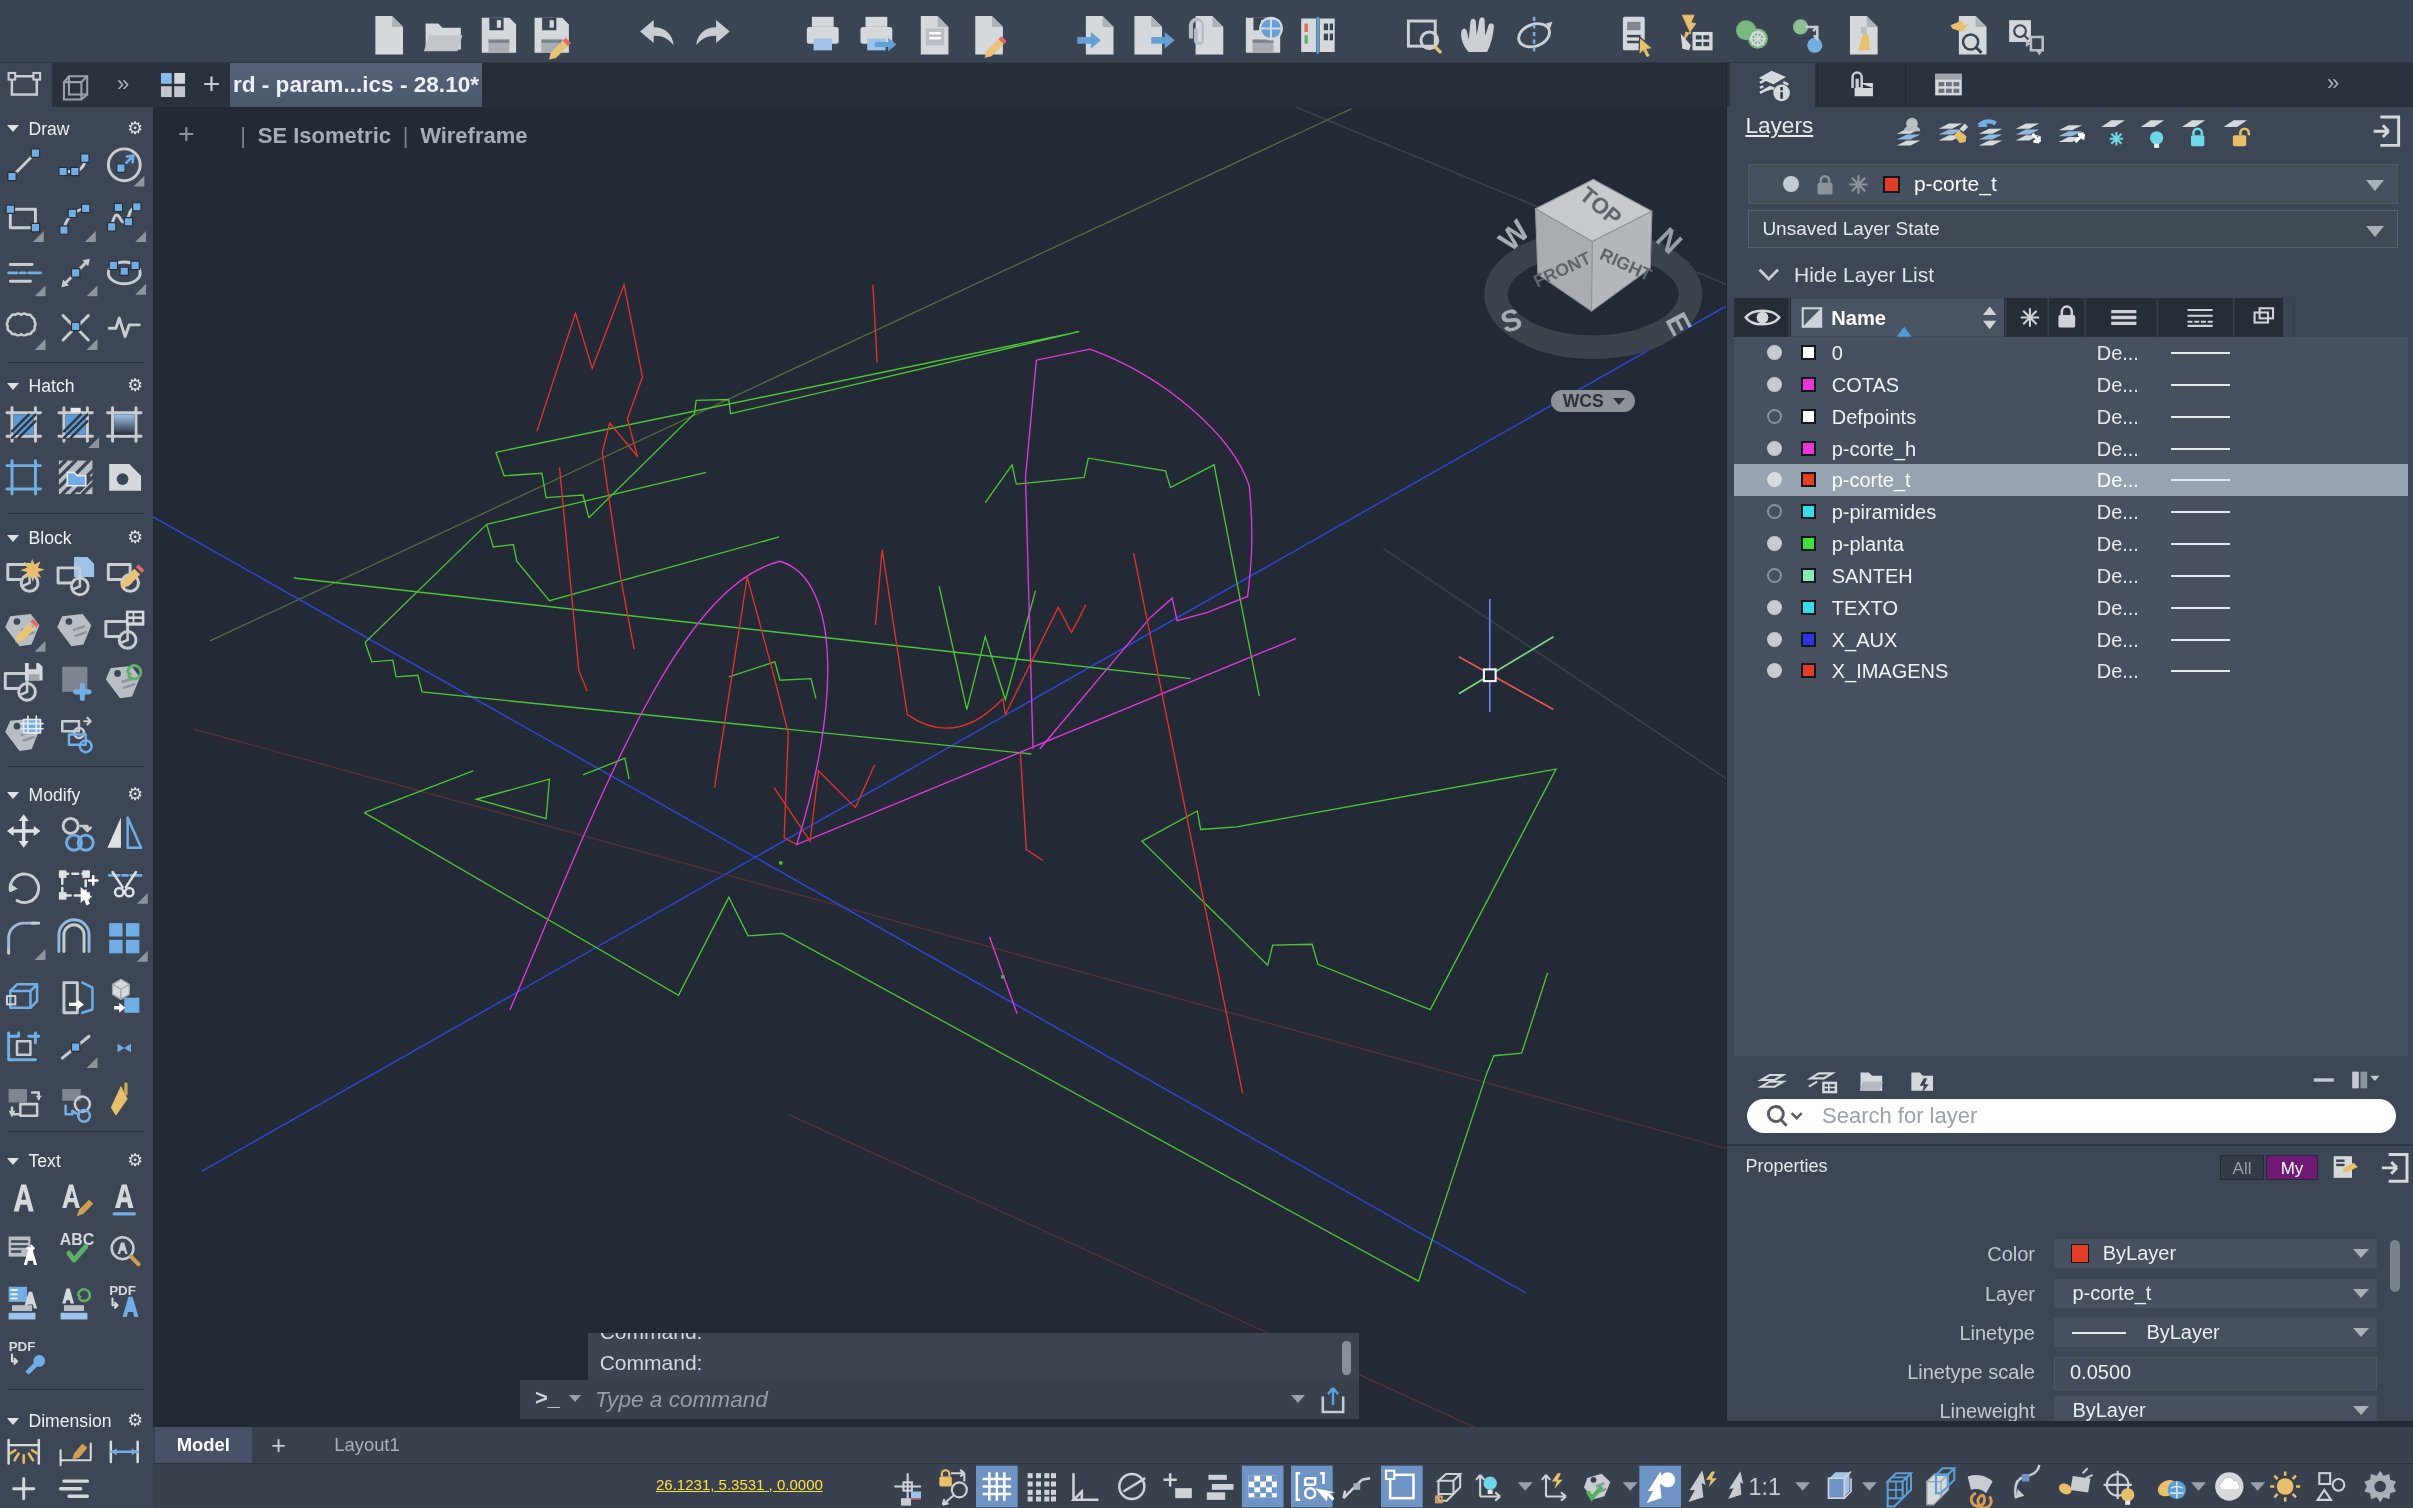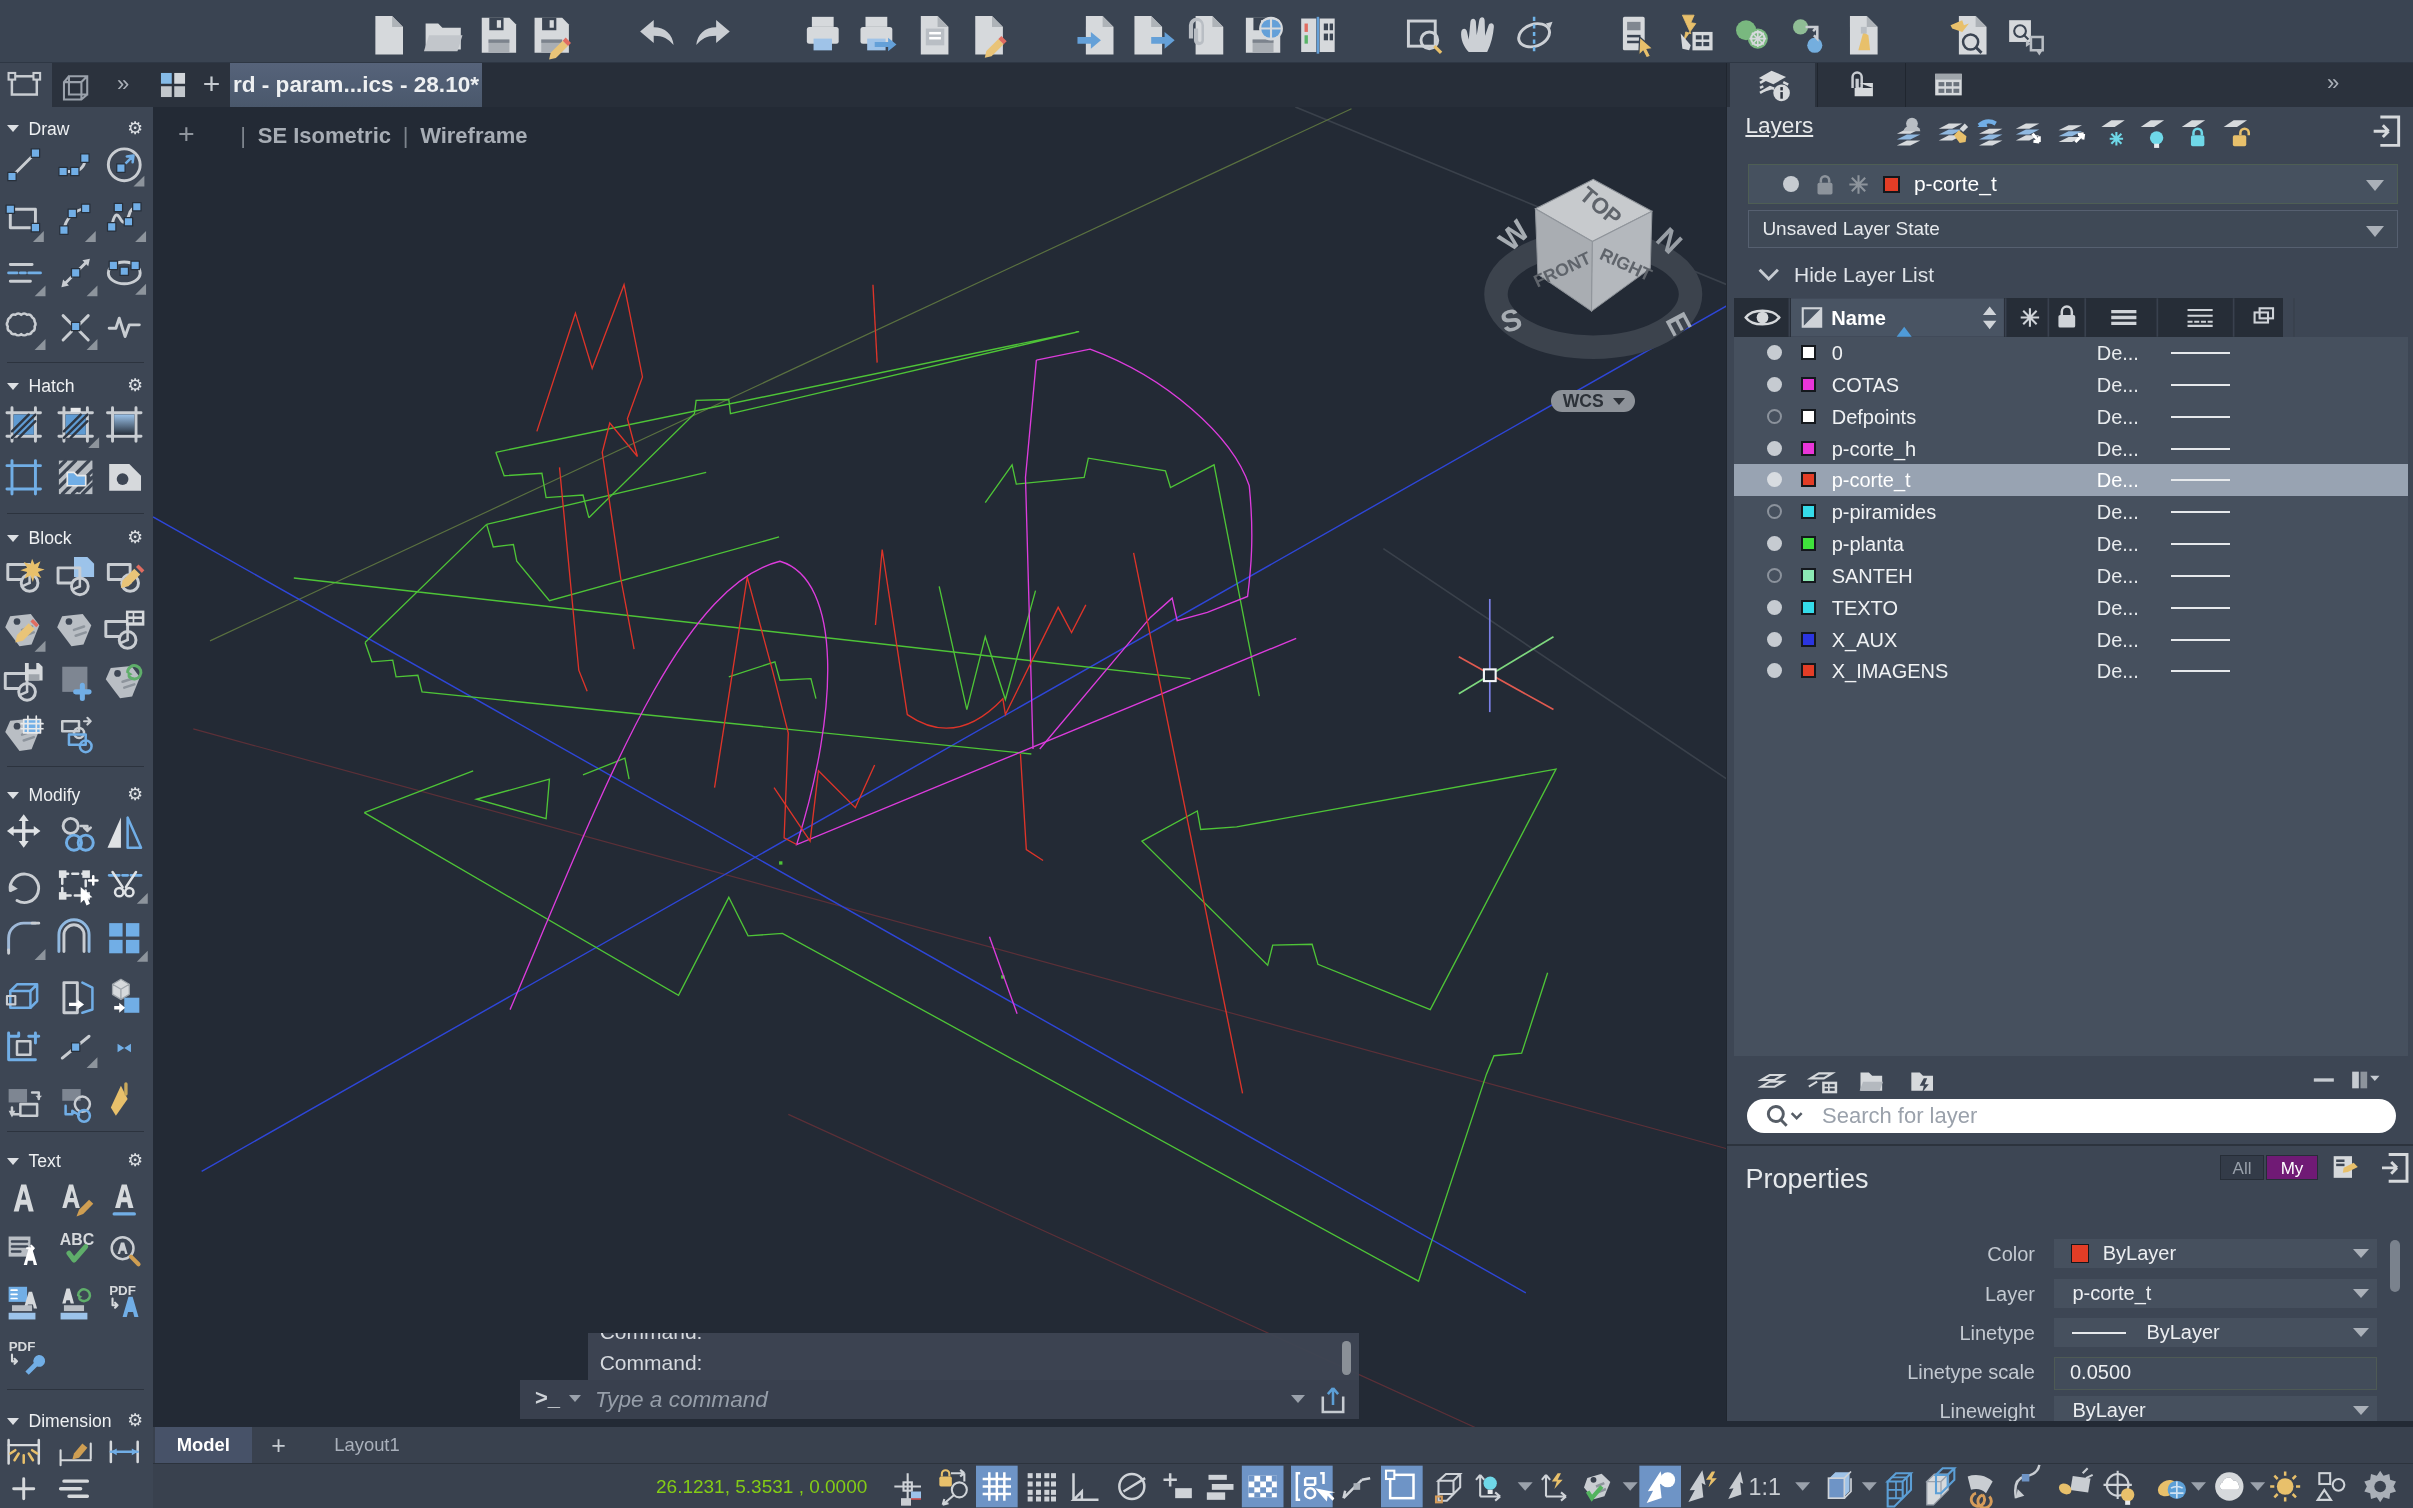--- a/index.html
+++ b/index.html
@@ -48,21 +48,21 @@
   .lrow { position:absolute; left:0; width:674px; height:32px; }
   .lrow .cir { position:absolute; left:33px; top:8.4px; width:15px; height:15px; border-radius:50%; background:#c6cbd1; }
   .lrow .cir.off { background:transparent; border:2.1px solid #8b929c; }
   .lrow .sw { position:absolute; left:67px; top:7.5px; width:15px; height:15px; border:2.1px solid #14181d; }
   .lrow .nm { position:absolute; left:98px; top:5px; font-size:20px; color:#f0f2f4; }
   .lrow .de { position:absolute; left:363px; top:5px; font-size:20px; color:#e8ebee; }
   .lrow .ln { position:absolute; left:437px; top:15px; width:59px; height:2.1px; background:#e6e9ec; }
   .ricons { position:absolute; top:1002px; left:0; width:687px; height:30px; }
   #searchbox { left:20px; top:1036px; width:649px; height:34px; background:#fff; border-radius:17px; color:#9aa1ab; font-size:22px; line-height:34px; }
   #props { left:0px; top:1081px; width:687px; height:277px; border-top:2.5px solid #2c333d; }
-  .ptitle { position:absolute; left:18.4px; top:18px; font-size:27px; color:#e6e9ec; }
+  .ptitle { position:absolute; left:18.4px; top:10px; font-size:18px; color:#e6e9ec; }
   #modelspace { left:21px; top:46px; width:650px; height:34px; background:#46505e; color:#8d96a2; font-size:20px; line-height:34px; padding-left:15px; }
   .prow { position:absolute; left:0; width:687px; height:29px; }
   .prow .pl { position:absolute; right:379px; top:2.5px; font-size:20px; color:#c3c9d1; }
   .prow .pf { position:absolute; left:327px; width:323px; height:29px; top:-0.8px; background:#46505e; font-size:20px; color:#eceef1; line-height:29px; }
   .prow .pf .ddtri { right:8.4px; top:10px; border-left-width:8.4px; border-right-width:8.4px; border-top-width:9.2px; }
   
   #modelrow { left:153px; top:1427px; width:2261px; height:36px; background:#39414e; }
   #statusrow { left:153px; top:1463px; width:2261px; height:45px; background:#39414e; border-top:1.7px solid #2c333d;}
   .mtab { position:absolute; top:0; height:36px; line-height:36px; font-size:18.4px; text-align:center; }
 </style>
@@ -1041,21 +1041,21 @@
         </div>
       <div class="abs" style="left:663px;top:94px;width:10px;height:52px;background:#7a828d;border-radius:5px;"></div>
     </div>
   </div>
   <div id="modelrow" class="abs">
     <div class="mtab" style="left:1.7px;width:97px;background:#475268;color:#fff;font-weight:bold;">Model</div>
     <div class="mtab" style="left:102px;width:47px;color:#c6cbd1;font-size:25px;font-weight:300;">+</div>
     <div class="mtab" style="left:153px;width:122px;color:#a9b0bb;">Layout1</div>
   </div>
   <div id="statusrow" class="abs">
-    <div class="abs" style="left:503px;top:11.7px;font-size:19px;color:#84cc16;">26.1231, 5.3531 , 0.0000</div>
+    <div class="abs" style="left:503px;top:11.7px;font-size:15px;color:#fde047;text-decoration:underline;">26.1231, 5.3531 , 0.0000</div>
     <svg class="abs" style="left:0;top:0" width="2261" height="45" viewBox="0 0 2698 54">
       <g fill="#6e94c6">
           <rect x="980" y="2" width="50" height="50"></rect>
           <rect x="1299" y="2" width="50" height="50"></rect>
           <rect x="1358" y="2" width="50" height="50"></rect>
           <rect x="1466" y="2" width="50" height="50"></rect>
           <rect x="1776" y="2" width="50" height="50"></rect>
         </g>
       <g transform="translate(898,27)">
           <path d="M0,-16 v32 M-16,0 h32" stroke="#cfd3d8" stroke-width="2.5"></path>

